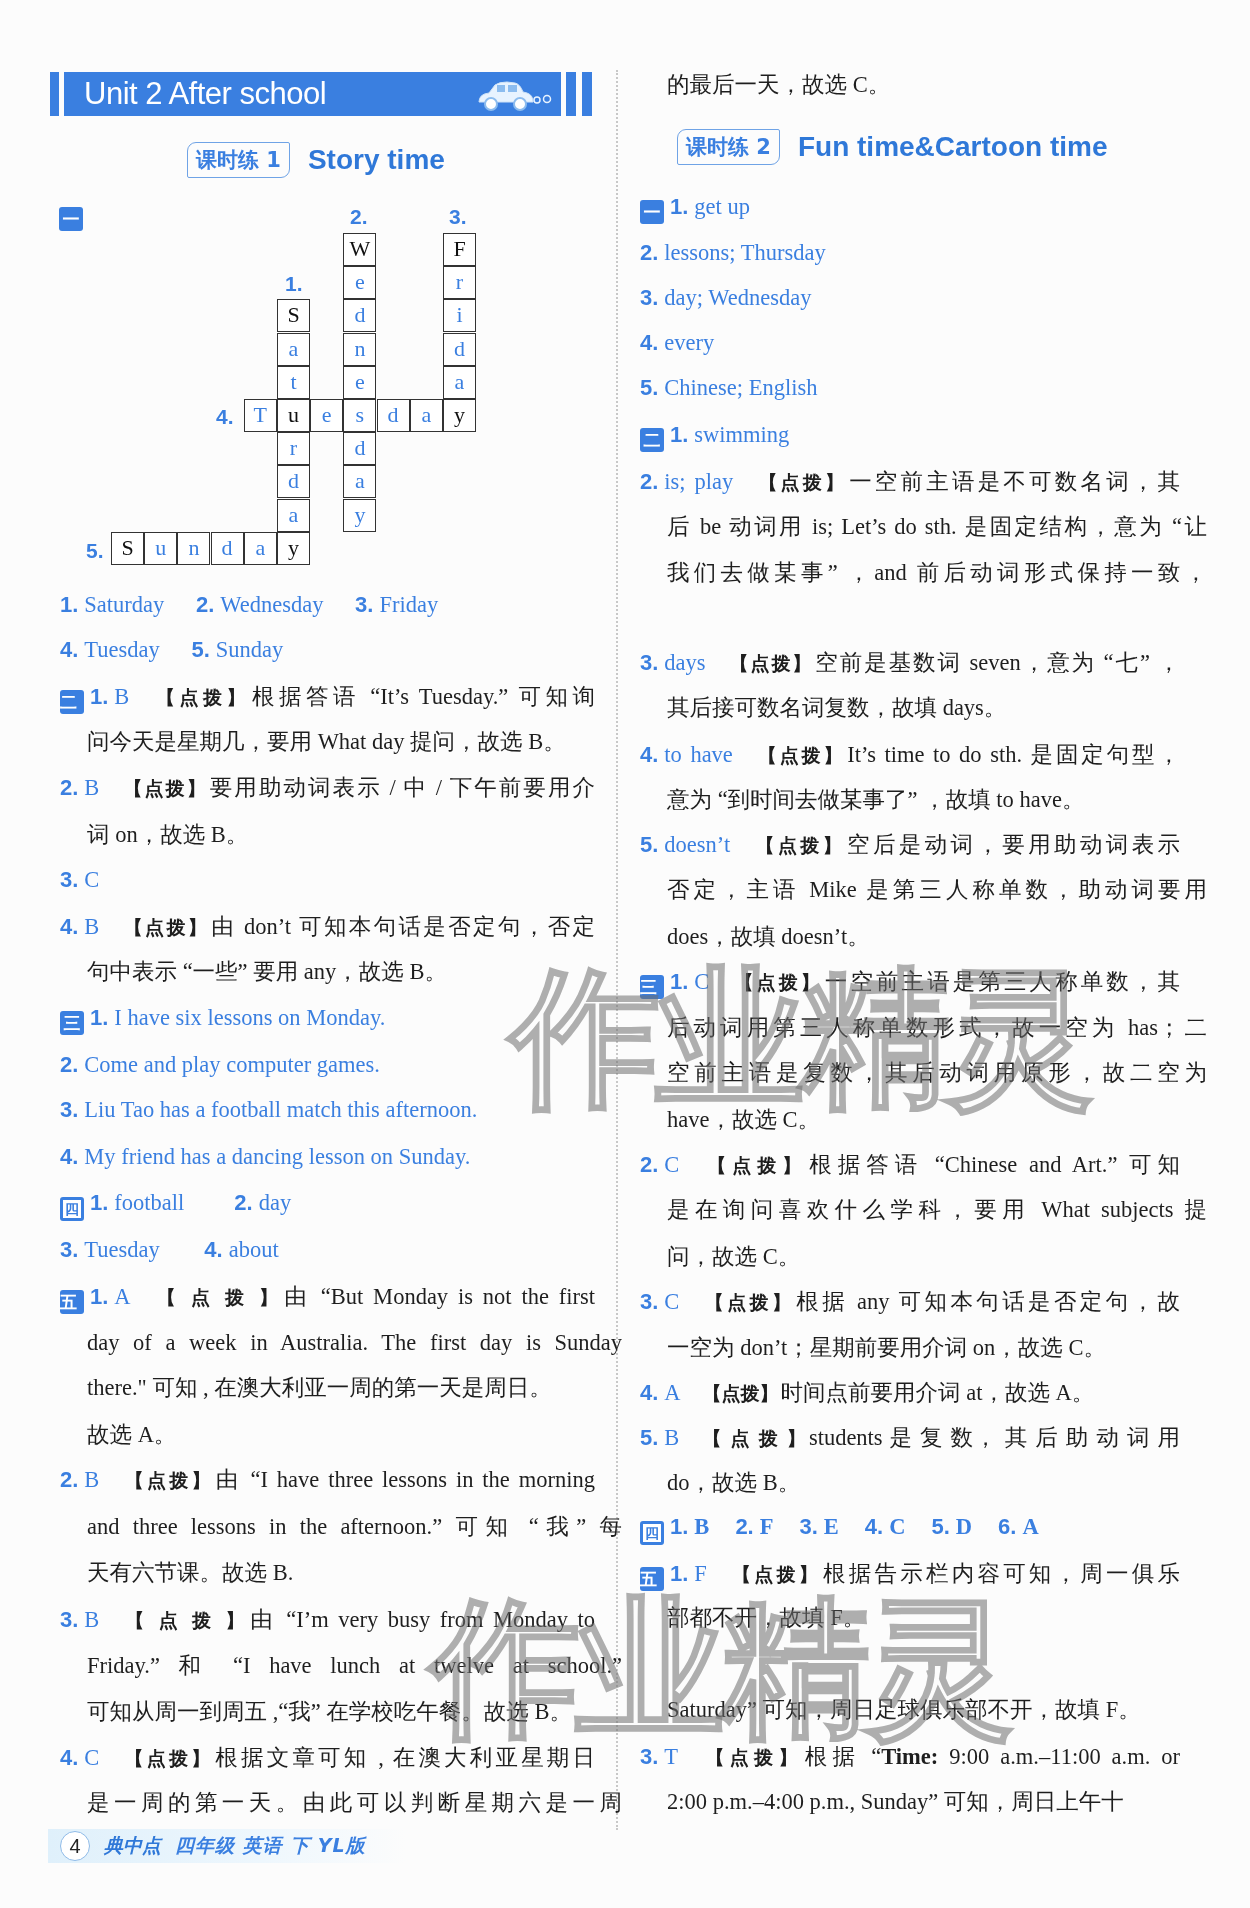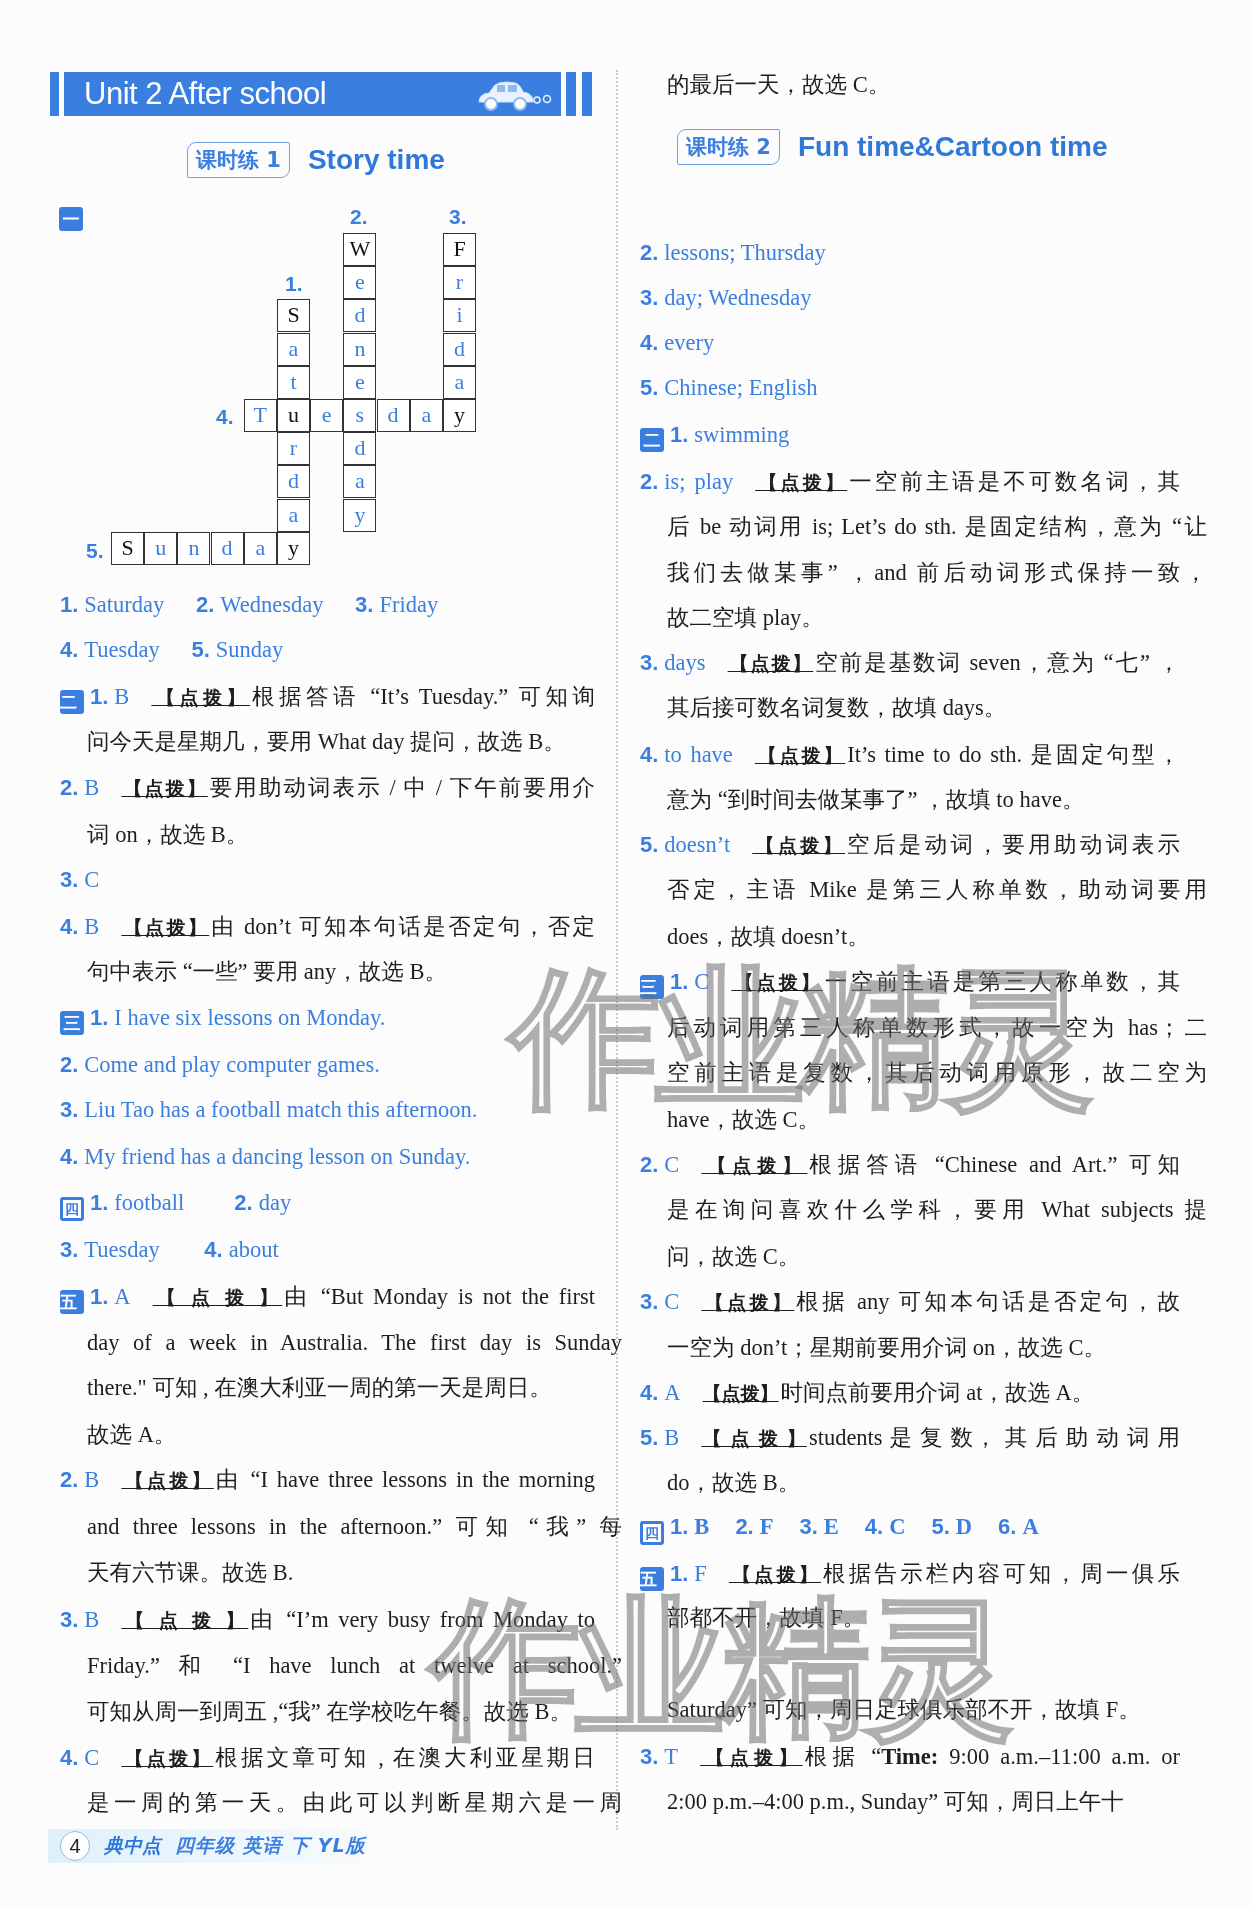--- a/index.html
+++ b/index.html
@@ -4,21 +4,21 @@
 <style>
   html,body{margin:0;padding:0;background:#fff;}
   #page{position:relative;width:1250px;height:1908px;background:#fcfcfc;overflow:hidden;
         font-family:"Liberation Serif","DejaVu Serif",serif;color:#1e1e1e;}
   .line{position:absolute;height:40px;line-height:40px;white-space:nowrap;font-size:22.5px;}
   .L{left:60px;width:535px;}
   .R{left:640px;width:540px;}
   .ind{padding-left:27px;}
   .num{font-family:"Liberation Sans","DejaVu Sans",sans-serif;font-weight:bold;color:#3a7fe0;font-size:22px;margin-right:6px;}
   .ans{color:#3a7fe0;}
-  .tip{font-family:"DejaVu Sans","Liberation Sans",sans-serif;font-weight:bold;font-size:19px;margin:0 2px 0 22px;text-decoration:underline;}
+  .tip{font-family:"DejaVu Sans","Liberation Sans",sans-serif;font-weight:bold;font-size:19px;margin:0 2px 0 22px;}
   .bold{font-weight:bold;}
   .sec{display:inline-block;width:24px;height:24px;border-radius:3px;vertical-align:-4px;margin-right:6px;
        background:#3a7fe0;color:#fff;text-align:center;line-height:24px;font-size:17px;
        font-family:"DejaVu Sans",sans-serif;font-weight:bold;box-sizing:border-box;}
   .sec.outline{background:#fff;border:3px solid #3a7fe0;color:#3a7fe0;line-height:18px;font-size:14px;}
   .justify{text-align:justify;text-align-last:justify;}
   .gap{display:inline-block;width:26px;}
 
   
   #unit-stripe-l{position:absolute;left:50px;top:72px;width:9px;height:44px;background:#3a7fe0;}
@@ -186,34 +186,36 @@
   </div>
   <div class="line L ind justify" style="top:1783px;">是一周的第一天。由此可以判断星期六是一周</div>
 
   <div class="line R ind" style="top:65px;">的最后一天，故选 C。</div>
 
   <div class="lesson-head" style="left:677px;top:129px;">
     <span class="lesson-tag">课时练 2</span>
     <span class="lesson-title">Fun time&amp;Cartoon time</span>
   </div>
 
+  <div class="line R" style="top:187px;">
+    <span class="sec">一</span><span class="num">1.</span><span class="ans">get up</span>
+  </div>
   <div class="line R" style="top:233px;"><span class="num">2.</span><span class="ans">lessons; Thursday</span></div>
   <div class="line R" style="top:278px;"><span class="num">3.</span><span class="ans">day; Wednesday</span></div>
   <div class="line R" style="top:323px;"><span class="num">4.</span><span class="ans">every</span></div>
   <div class="line R" style="top:368px;"><span class="num">5.</span><span class="ans">Chinese; English</span></div>
 
   <div class="line R" style="top:415px;">
     <span class="sec">二</span><span class="num">1.</span><span class="ans">swimming</span>
   </div>
   <div class="line R justify" style="top:462px;">
     <span class="num">2.</span><span class="ans">is; play</span><span class="tip">【点拨】</span><span>一空前主语是不可数名词，其</span>
   </div>
   <div class="line R ind justify" style="top:507px;">后 be 动词用 is; Let’s do sth. 是固定结构，意为 “让</div>
   <div class="line R ind justify" style="top:553px;">我们去做某事” ，and 前后动词形式保持一致，</div>
-  <div class="line R ind" style="top:598px;">故二空填 play。</div>
   <div class="line R justify" style="top:643px;">
     <span class="num">3.</span><span class="ans">days</span><span class="tip">【点拨】</span><span>空前是基数词 seven，意为 “七” ，</span>
   </div>
   <div class="line R ind" style="top:688px;">其后接可数名词复数，故填 days。</div>
   <div class="line R justify" style="top:735px;">
     <span class="num">4.</span><span class="ans">to have</span><span class="tip">【点拨】</span><span>It’s time to do sth. 是固定句型，</span>
   </div>
   <div class="line R ind" style="top:780px;">意为 “到时间去做某事了” ，故填 to have。</div>
   <div class="line R justify" style="top:825px;">
     <span class="num">5.</span><span class="ans">doesn’t</span><span class="tip">【点拨】</span><span>空后是动词，要用助动词表示</span>

